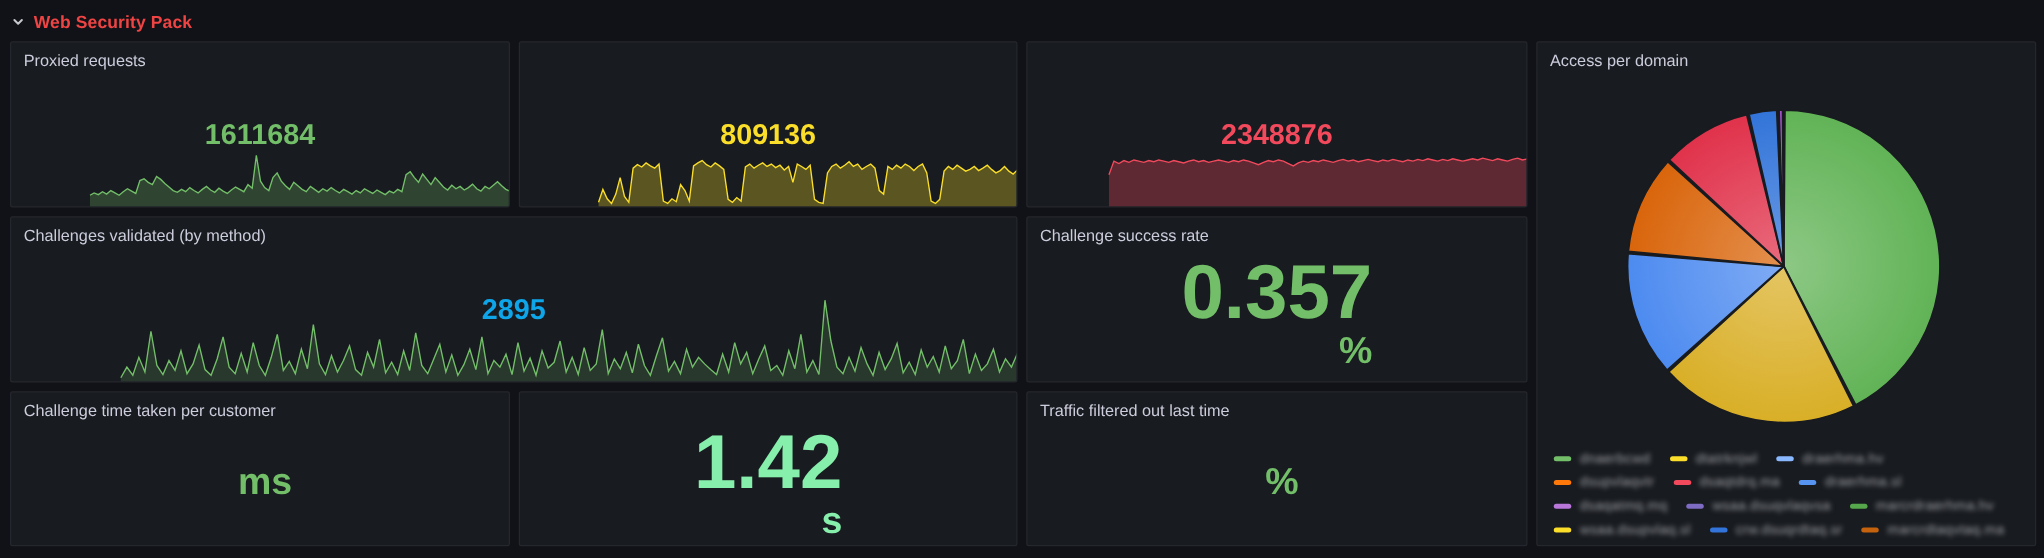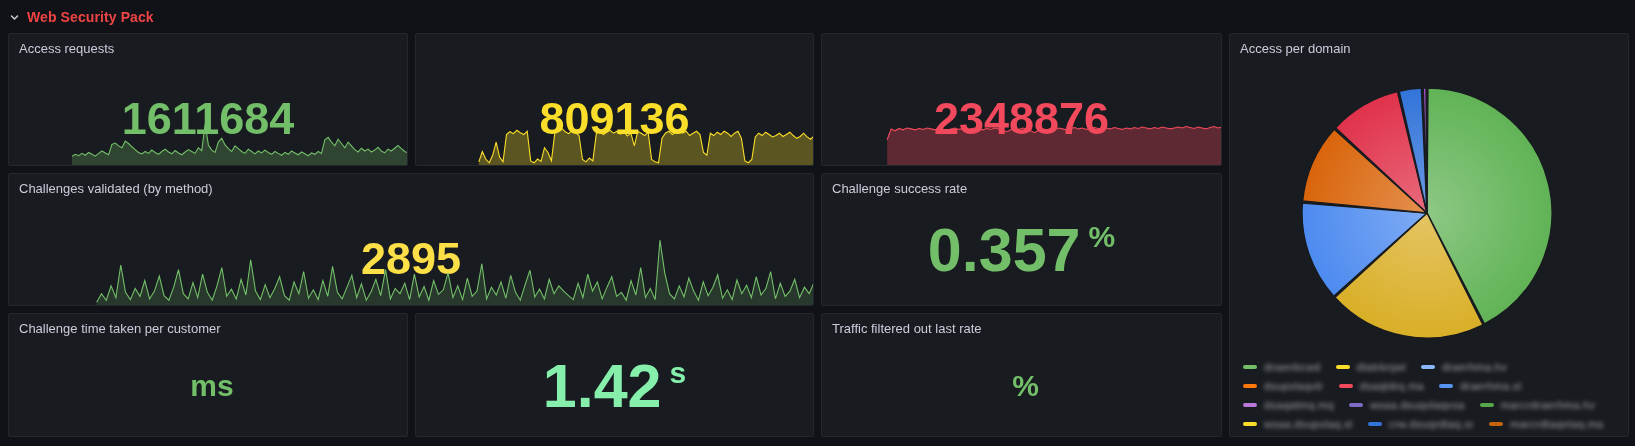--- a/index.html
+++ b/index.html
@@ -30,30 +30,30 @@
   }
   .panel-title{
     padding:6px 10px 0;font-size:13px;font-weight:500;color:#CCCCDC;
     white-space:nowrap;line-height:17px;cursor:pointer;
   }
   .p-pie{grid-column:4;grid-row:1 / span 3;}
   .p-validated{grid-column:1 / span 2;grid-row:2;}
 
   .spark-value{
     position:absolute;left:0;right:0;top:62px;text-align:center;
-    font-size:45px;font-weight:600;line-height:1;letter-spacing:0;
+    font-size:23px;font-weight:600;line-height:1;letter-spacing:0;
   }
   .spark-svg{position:absolute;left:-1px;right:-1px;bottom:-1px;display:block;width:calc(100% + 2px);}
   .h48{height:49px;} .h66{height:68px;}
 
   .big-stat{
     position:absolute;left:0;right:0;top:22px;bottom:0;
     display:flex;align-items:center;justify-content:center;
   }
-  .big-inner{display:flex;align-items:flex-start;}
+  .big-inner{display:flex;align-items:flex-end;flex-direction:column;}
   .big-value{font-size:61px;font-weight:600;line-height:1;}
   .big-unit{font-size:30px;font-weight:600;margin-left:8px;}
 
   .pie-svg{position:absolute;top:26px;left:0;display:block;}
   .legend{
     position:absolute;left:13px;right:6px;bottom:5px;
     display:flex;flex-direction:column;gap:4px;
   }
   .legend-row{display:flex;align-items:center;column-gap:15px;height:15px;}
   .legend-item{display:flex;align-items:center;gap:7px;cursor:pointer;}
@@ -71,21 +71,21 @@
     <svg width="11" height="11" viewBox="0 0 11 11">
         <path d="M2.5 4 L5.5 7 L8.5 4" fill="none" stroke="#C7C8CD" stroke-width="1.6" stroke-linecap="round" stroke-linejoin="round"></path>
       </svg>
   </span>
   <span class="row-title">Web Security Pack</span>
 </div>
 
 <div class="dash">
 
   <div class="panel">
-    <div class="panel-title">Access requests</div>
+    <div class="panel-title">Proxied requests</div>
     <div class="spark-value" style="color:#73BF69">1611684</div>
     <svg class="spark-svg h48" viewBox="0 0 1000 100" preserveAspectRatio="none">
         <path d="M160.0,80.0 L168.3,76.2 L176.6,79.0 L185.0,74.2 L193.3,78.1 L201.6,72.3 L209.9,76.2 L218.2,80.0 L226.5,74.2 L234.9,69.4 L243.2,73.3 L251.5,77.1 L259.8,56.0 L268.1,53.1 L276.4,58.9 L284.8,62.7 L293.1,49.3 L301.4,54.1 L309.7,60.8 L318.0,66.6 L326.3,72.3 L334.7,75.2 L343.0,70.4 L351.3,74.2 L359.6,67.5 L367.9,72.3 L376.2,76.2 L384.6,70.4 L392.9,65.6 L401.2,71.4 L409.5,75.2 L417.8,68.5 L426.1,73.3 L434.5,77.1 L442.8,71.4 L451.1,66.6 L459.4,70.4 L467.7,74.2 L476.0,62.7 L484.4,68.5 L492.7,14.7 L501.0,57.0 L509.3,67.5 L517.6,72.3 L525.9,51.2 L534.3,43.5 L542.6,57.0 L550.9,64.6 L559.2,70.4 L567.5,58.9 L575.8,64.6 L584.2,70.4 L592.5,74.2 L600.8,65.6 L609.1,70.4 L617.4,75.2 L625.7,69.4 L634.1,73.3 L642.4,67.5 L650.7,72.3 L659.0,76.2 L667.3,70.4 L675.6,74.2 L684.0,78.1 L692.3,72.3 L700.6,76.2 L708.9,69.4 L717.2,73.3 L725.5,77.1 L733.9,71.4 L742.2,75.2 L750.5,79.0 L758.8,73.3 L767.1,76.2 L775.4,70.4 L783.8,74.2 L792.1,46.4 L800.4,41.6 L808.7,51.2 L817.0,58.9 L825.3,45.4 L833.7,54.1 L842.0,62.7 L850.3,51.2 L858.6,58.9 L866.9,66.6 L875.2,71.4 L883.6,63.7 L891.9,69.4 L900.2,65.6 L908.5,71.4 L916.8,67.5 L925.1,61.8 L933.5,69.4 L941.8,73.3 L950.1,65.6 L958.4,69.4 L966.7,63.7 L975.0,57.9 L983.4,64.6 L991.7,70.4 L1000.0,73.3 L1000,101 L160.0,101 Z" fill="#73BF69" fill-opacity="0.25" stroke="none"></path>
         <path d="M160.0,80.0 L168.3,76.2 L176.6,79.0 L185.0,74.2 L193.3,78.1 L201.6,72.3 L209.9,76.2 L218.2,80.0 L226.5,74.2 L234.9,69.4 L243.2,73.3 L251.5,77.1 L259.8,56.0 L268.1,53.1 L276.4,58.9 L284.8,62.7 L293.1,49.3 L301.4,54.1 L309.7,60.8 L318.0,66.6 L326.3,72.3 L334.7,75.2 L343.0,70.4 L351.3,74.2 L359.6,67.5 L367.9,72.3 L376.2,76.2 L384.6,70.4 L392.9,65.6 L401.2,71.4 L409.5,75.2 L417.8,68.5 L426.1,73.3 L434.5,77.1 L442.8,71.4 L451.1,66.6 L459.4,70.4 L467.7,74.2 L476.0,62.7 L484.4,68.5 L492.7,14.7 L501.0,57.0 L509.3,67.5 L517.6,72.3 L525.9,51.2 L534.3,43.5 L542.6,57.0 L550.9,64.6 L559.2,70.4 L567.5,58.9 L575.8,64.6 L584.2,70.4 L592.5,74.2 L600.8,65.6 L609.1,70.4 L617.4,75.2 L625.7,69.4 L634.1,73.3 L642.4,67.5 L650.7,72.3 L659.0,76.2 L667.3,70.4 L675.6,74.2 L684.0,78.1 L692.3,72.3 L700.6,76.2 L708.9,69.4 L717.2,73.3 L725.5,77.1 L733.9,71.4 L742.2,75.2 L750.5,79.0 L758.8,73.3 L767.1,76.2 L775.4,70.4 L783.8,74.2 L792.1,46.4 L800.4,41.6 L808.7,51.2 L817.0,58.9 L825.3,45.4 L833.7,54.1 L842.0,62.7 L850.3,51.2 L858.6,58.9 L866.9,66.6 L875.2,71.4 L883.6,63.7 L891.9,69.4 L900.2,65.6 L908.5,71.4 L916.8,67.5 L925.1,61.8 L933.5,69.4 L941.8,73.3 L950.1,65.6 L958.4,69.4 L966.7,63.7 L975.0,57.9 L983.4,64.6 L991.7,70.4 L1000.0,73.3" fill="none" stroke="#73BF69" stroke-width="1.1" vector-effect="non-scaling-stroke"></path>
       </svg>
   </div>
 
   <div class="panel">
     <div class="spark-value" style="color:#FADE2A">809136</div>
     <svg class="spark-svg h48" viewBox="0 0 1000 100" preserveAspectRatio="none">
@@ -198,21 +198,21 @@
           <span class="legend-item">
             <span class="legend-swatch" style="background: rgb(196, 98, 13);"></span>
             <span class="legend-label">marcrdtaqvtaq.ma</span>
           </span>
         </div>
       </div>
   </div>
 
   <div class="panel p-validated">
     <div class="panel-title">Challenges validated (by method)</div>
-    <div class="spark-value" style="color:#fde047">2895</div>
+    <div class="spark-value" style="color:#0ea5e9">2895</div>
     <svg class="spark-svg h66" viewBox="0 0 1000 100" preserveAspectRatio="none">
         <path d="M110.0,94.4 L116.0,81.9 L121.9,91.5 L127.9,70.4 L133.9,87.7 L139.9,39.7 L145.8,80.0 L151.8,90.6 L157.8,74.2 L163.8,85.8 L169.7,62.7 L175.7,89.6 L181.7,78.1 L187.7,56.0 L193.6,84.8 L199.6,91.5 L205.6,72.3 L211.5,46.4 L217.5,81.9 L223.5,89.6 L229.5,65.6 L235.4,87.7 L241.4,53.1 L247.4,80.0 L253.4,91.5 L259.3,70.4 L265.3,43.5 L271.3,85.8 L277.2,75.2 L283.2,89.6 L289.2,60.8 L295.2,83.8 L301.1,32.0 L307.1,78.1 L313.1,90.6 L319.1,68.5 L325.0,87.7 L331.0,74.2 L337.0,57.0 L343.0,84.8 L348.9,91.5 L354.9,64.6 L360.9,81.9 L366.8,49.3 L372.8,88.6 L378.8,76.2 L384.8,90.6 L390.7,62.7 L396.7,85.8 L402.7,41.6 L408.7,80.0 L414.6,89.6 L420.6,72.3 L426.6,55.0 L432.6,87.7 L438.5,67.5 L444.5,91.5 L450.5,79.0 L456.4,60.8 L462.4,84.8 L468.4,46.4 L474.4,89.6 L480.3,74.2 L486.3,81.9 L492.3,66.6 L498.3,90.6 L504.2,53.1 L510.2,86.7 L516.2,71.4 L522.1,91.5 L528.1,62.7 L534.1,82.9 L540.1,76.2 L546.0,51.2 L552.0,87.7 L558.0,70.4 L564.0,90.6 L569.9,58.9 L575.9,85.8 L581.9,78.1 L587.9,37.8 L593.8,89.6 L599.8,72.3 L605.8,83.8 L611.7,64.6 L617.7,88.6 L623.7,55.0 L629.7,80.0 L635.6,91.5 L641.6,68.5 L647.6,47.4 L653.6,86.7 L659.5,75.2 L665.5,89.6 L671.5,60.8 L677.4,81.9 L683.4,70.4 L689.4,78.1 L695.4,84.8 L701.3,90.6 L707.3,66.6 L713.3,87.7 L719.3,53.1 L725.2,78.1 L731.2,64.6 L737.2,89.6 L743.2,72.3 L749.1,57.0 L755.1,85.8 L761.1,80.0 L767.0,91.5 L773.0,62.7 L779.0,83.8 L785.0,43.5 L790.9,87.7 L796.9,74.2 L802.9,90.6 L808.9,3.2 L814.8,51.2 L820.8,81.9 L826.8,89.6 L832.8,70.4 L838.7,86.7 L844.7,58.9 L850.7,78.1 L856.6,91.5 L862.6,64.6 L868.6,84.8 L874.6,72.3 L880.5,54.1 L886.5,88.6 L892.5,76.2 L898.5,90.6 L904.4,61.8 L910.4,81.9 L916.4,69.4 L922.3,87.7 L928.3,57.0 L934.3,83.8 L940.3,74.2 L946.2,49.3 L952.2,89.6 L958.2,66.6 L964.2,85.8 L970.1,78.1 L976.1,60.8 L982.1,87.7 L988.1,72.3 L994.0,81.9 L1000.0,65.6 L1000,101 L110.0,101 Z" fill="#73BF69" fill-opacity="0.18" stroke="none"></path>
         <path d="M110.0,94.4 L116.0,81.9 L121.9,91.5 L127.9,70.4 L133.9,87.7 L139.9,39.7 L145.8,80.0 L151.8,90.6 L157.8,74.2 L163.8,85.8 L169.7,62.7 L175.7,89.6 L181.7,78.1 L187.7,56.0 L193.6,84.8 L199.6,91.5 L205.6,72.3 L211.5,46.4 L217.5,81.9 L223.5,89.6 L229.5,65.6 L235.4,87.7 L241.4,53.1 L247.4,80.0 L253.4,91.5 L259.3,70.4 L265.3,43.5 L271.3,85.8 L277.2,75.2 L283.2,89.6 L289.2,60.8 L295.2,83.8 L301.1,32.0 L307.1,78.1 L313.1,90.6 L319.1,68.5 L325.0,87.7 L331.0,74.2 L337.0,57.0 L343.0,84.8 L348.9,91.5 L354.9,64.6 L360.9,81.9 L366.8,49.3 L372.8,88.6 L378.8,76.2 L384.8,90.6 L390.7,62.7 L396.7,85.8 L402.7,41.6 L408.7,80.0 L414.6,89.6 L420.6,72.3 L426.6,55.0 L432.6,87.7 L438.5,67.5 L444.5,91.5 L450.5,79.0 L456.4,60.8 L462.4,84.8 L468.4,46.4 L474.4,89.6 L480.3,74.2 L486.3,81.9 L492.3,66.6 L498.3,90.6 L504.2,53.1 L510.2,86.7 L516.2,71.4 L522.1,91.5 L528.1,62.7 L534.1,82.9 L540.1,76.2 L546.0,51.2 L552.0,87.7 L558.0,70.4 L564.0,90.6 L569.9,58.9 L575.9,85.8 L581.9,78.1 L587.9,37.8 L593.8,89.6 L599.8,72.3 L605.8,83.8 L611.7,64.6 L617.7,88.6 L623.7,55.0 L629.7,80.0 L635.6,91.5 L641.6,68.5 L647.6,47.4 L653.6,86.7 L659.5,75.2 L665.5,89.6 L671.5,60.8 L677.4,81.9 L683.4,70.4 L689.4,78.1 L695.4,84.8 L701.3,90.6 L707.3,66.6 L713.3,87.7 L719.3,53.1 L725.2,78.1 L731.2,64.6 L737.2,89.6 L743.2,72.3 L749.1,57.0 L755.1,85.8 L761.1,80.0 L767.0,91.5 L773.0,62.7 L779.0,83.8 L785.0,43.5 L790.9,87.7 L796.9,74.2 L802.9,90.6 L808.9,3.2 L814.8,51.2 L820.8,81.9 L826.8,89.6 L832.8,70.4 L838.7,86.7 L844.7,58.9 L850.7,78.1 L856.6,91.5 L862.6,64.6 L868.6,84.8 L874.6,72.3 L880.5,54.1 L886.5,88.6 L892.5,76.2 L898.5,90.6 L904.4,61.8 L910.4,81.9 L916.4,69.4 L922.3,87.7 L928.3,57.0 L934.3,83.8 L940.3,74.2 L946.2,49.3 L952.2,89.6 L958.2,66.6 L964.2,85.8 L970.1,78.1 L976.1,60.8 L982.1,87.7 L988.1,72.3 L994.0,81.9 L1000.0,65.6" fill="none" stroke="#73BF69" stroke-width="1.1" vector-effect="non-scaling-stroke"></path>
       </svg>
   </div>
 
   <div class="panel">
     <div class="panel-title">Challenge success rate</div>
     <div class="big-stat">
         <div class="big-inner" style="color:#73BF69">
@@ -234,21 +234,21 @@
   <div class="panel">
     <div class="big-stat">
         <div class="big-inner" style="color:#86efac">
       <span class="big-value">1.42</span>
       <span class="big-unit">s</span>
     </div>
       </div>
   </div>
 
   <div class="panel">
-    <div class="panel-title">Traffic filtered out last rate</div>
+    <div class="panel-title">Traffic filtered out last time</div>
     <div class="big-stat">
         <div class="big-inner" style="color:#73BF69">
       <span class="big-unit">%</span>
     </div>
       </div>
   </div>
 
 </div>
 
 </body></html>

